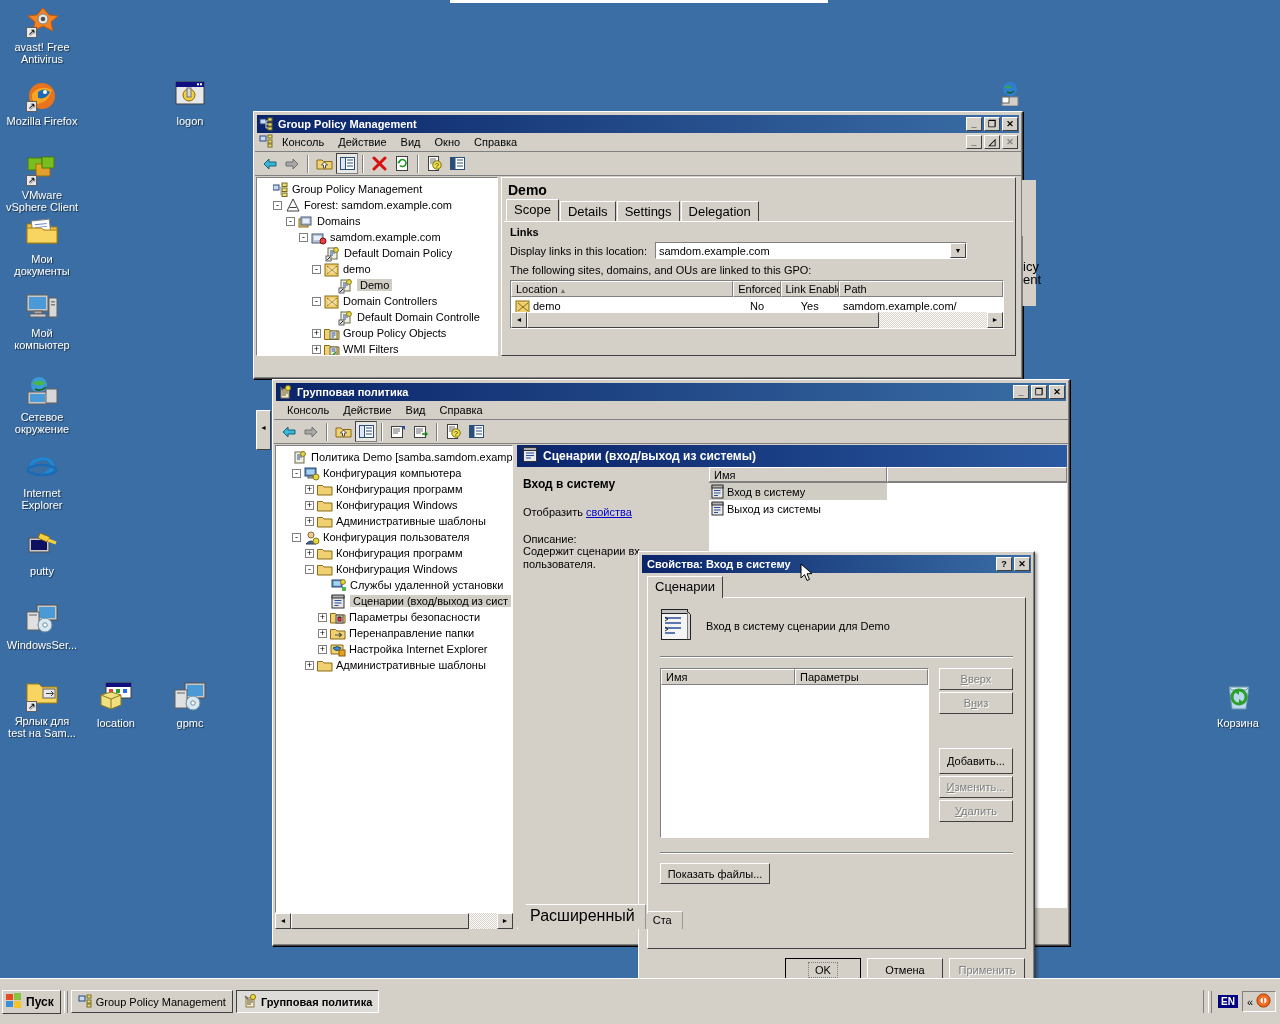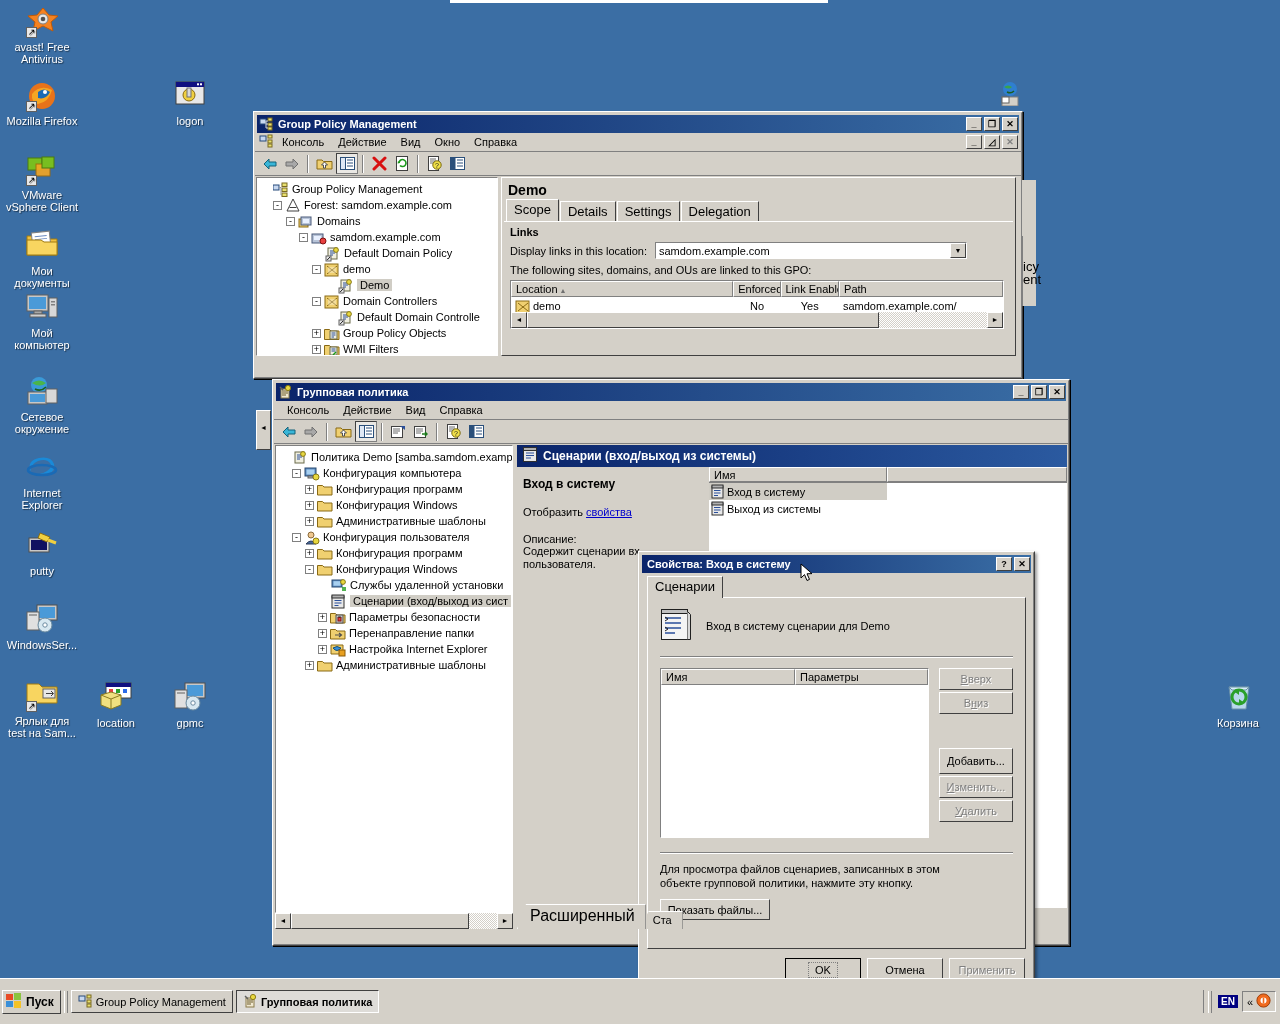--- a/index.html
+++ b/index.html
@@ -210,21 +210,21 @@
         <div class="gfx">
           <div class="icobox"><svg width="32" height="30" viewBox="0 0 32 30">
               <rect x="2" y="4" width="14" height="12" fill="#78be20" stroke="#4a7a10"></rect>
               <rect x="10" y="10" width="14" height="12" fill="#f5a623" stroke="#a06a08" opacity="0.9"></rect>
               <rect x="16" y="3" width="12" height="11" fill="#78be20" stroke="#4a7a10"></rect>
             </svg><span class="shortcut-arrow">↗</span></div>
         </div>
         <div class="lbl" style="white-space: pre-line;">VMware
 vSphere Client</div>
       </div>
-      <div class="dicon" style="left: 4px; top: 228px;">
+      <div class="dicon" style="left: 4px; top: 216px;">
         <div class="gfx">
           <div class="icobox"><svg width="32" height="28" viewBox="0 0 32 28">
               <path d="M1 6 h12 l3 3 H31 V25 H1 Z" fill="#f0c040" stroke="#a07a10"></path>
               <rect x="6" y="2" width="18" height="14" fill="#ffffff" stroke="#808080" transform="rotate(-6 15 9)"></rect>
               <path d="M9 6 h12 M9 9 h12 M9 12 h8" stroke="#6a8ac0" transform="rotate(-6 15 9)"></path>
               <path d="M1 10 h14 l3 2 H31 V25 H1 Z" fill="#f8d560" stroke="#a07a10"></path>
             </svg></div>
         </div>
         <div class="lbl" style="white-space: pre-line;">Мои
 документы</div>
@@ -1000,22 +1000,20 @@
               <div class="btn disabled" style="height: 22px; margin-top: 2px;">
                 <span><u>И</u>зменить...</span>
               </div>
               <div class="btn disabled" style="height: 22px; margin-top: 2px;">
                 <span><u>У</u>далить</span>
               </div>
             </div>
         </div>
 
         <div style="border-top:1px solid #808080; border-bottom:1px solid #fff; margin:14px 0 8px 0;"></div>
-        <div style="white-space:pre-line; line-height:14px;">Для просмотра файлов сценариев, записанных в этом
-объекте групповой политики, нажмите эту кнопку.</div>
         <div class="btn" style="width:110px; height:21px; margin-top:9px;">
           <span>Показать файлы...</span>
         </div>
       </div>
 
       <div style="display:flex; justify-content:flex-end; gap:6px; margin-top:9px; padding-right:1px;">
         <div class="btn default" style="width:76px; height:23px;">
           <span>OK</span>
         </div>
         <div class="btn" style="width:76px; height:23px;">

